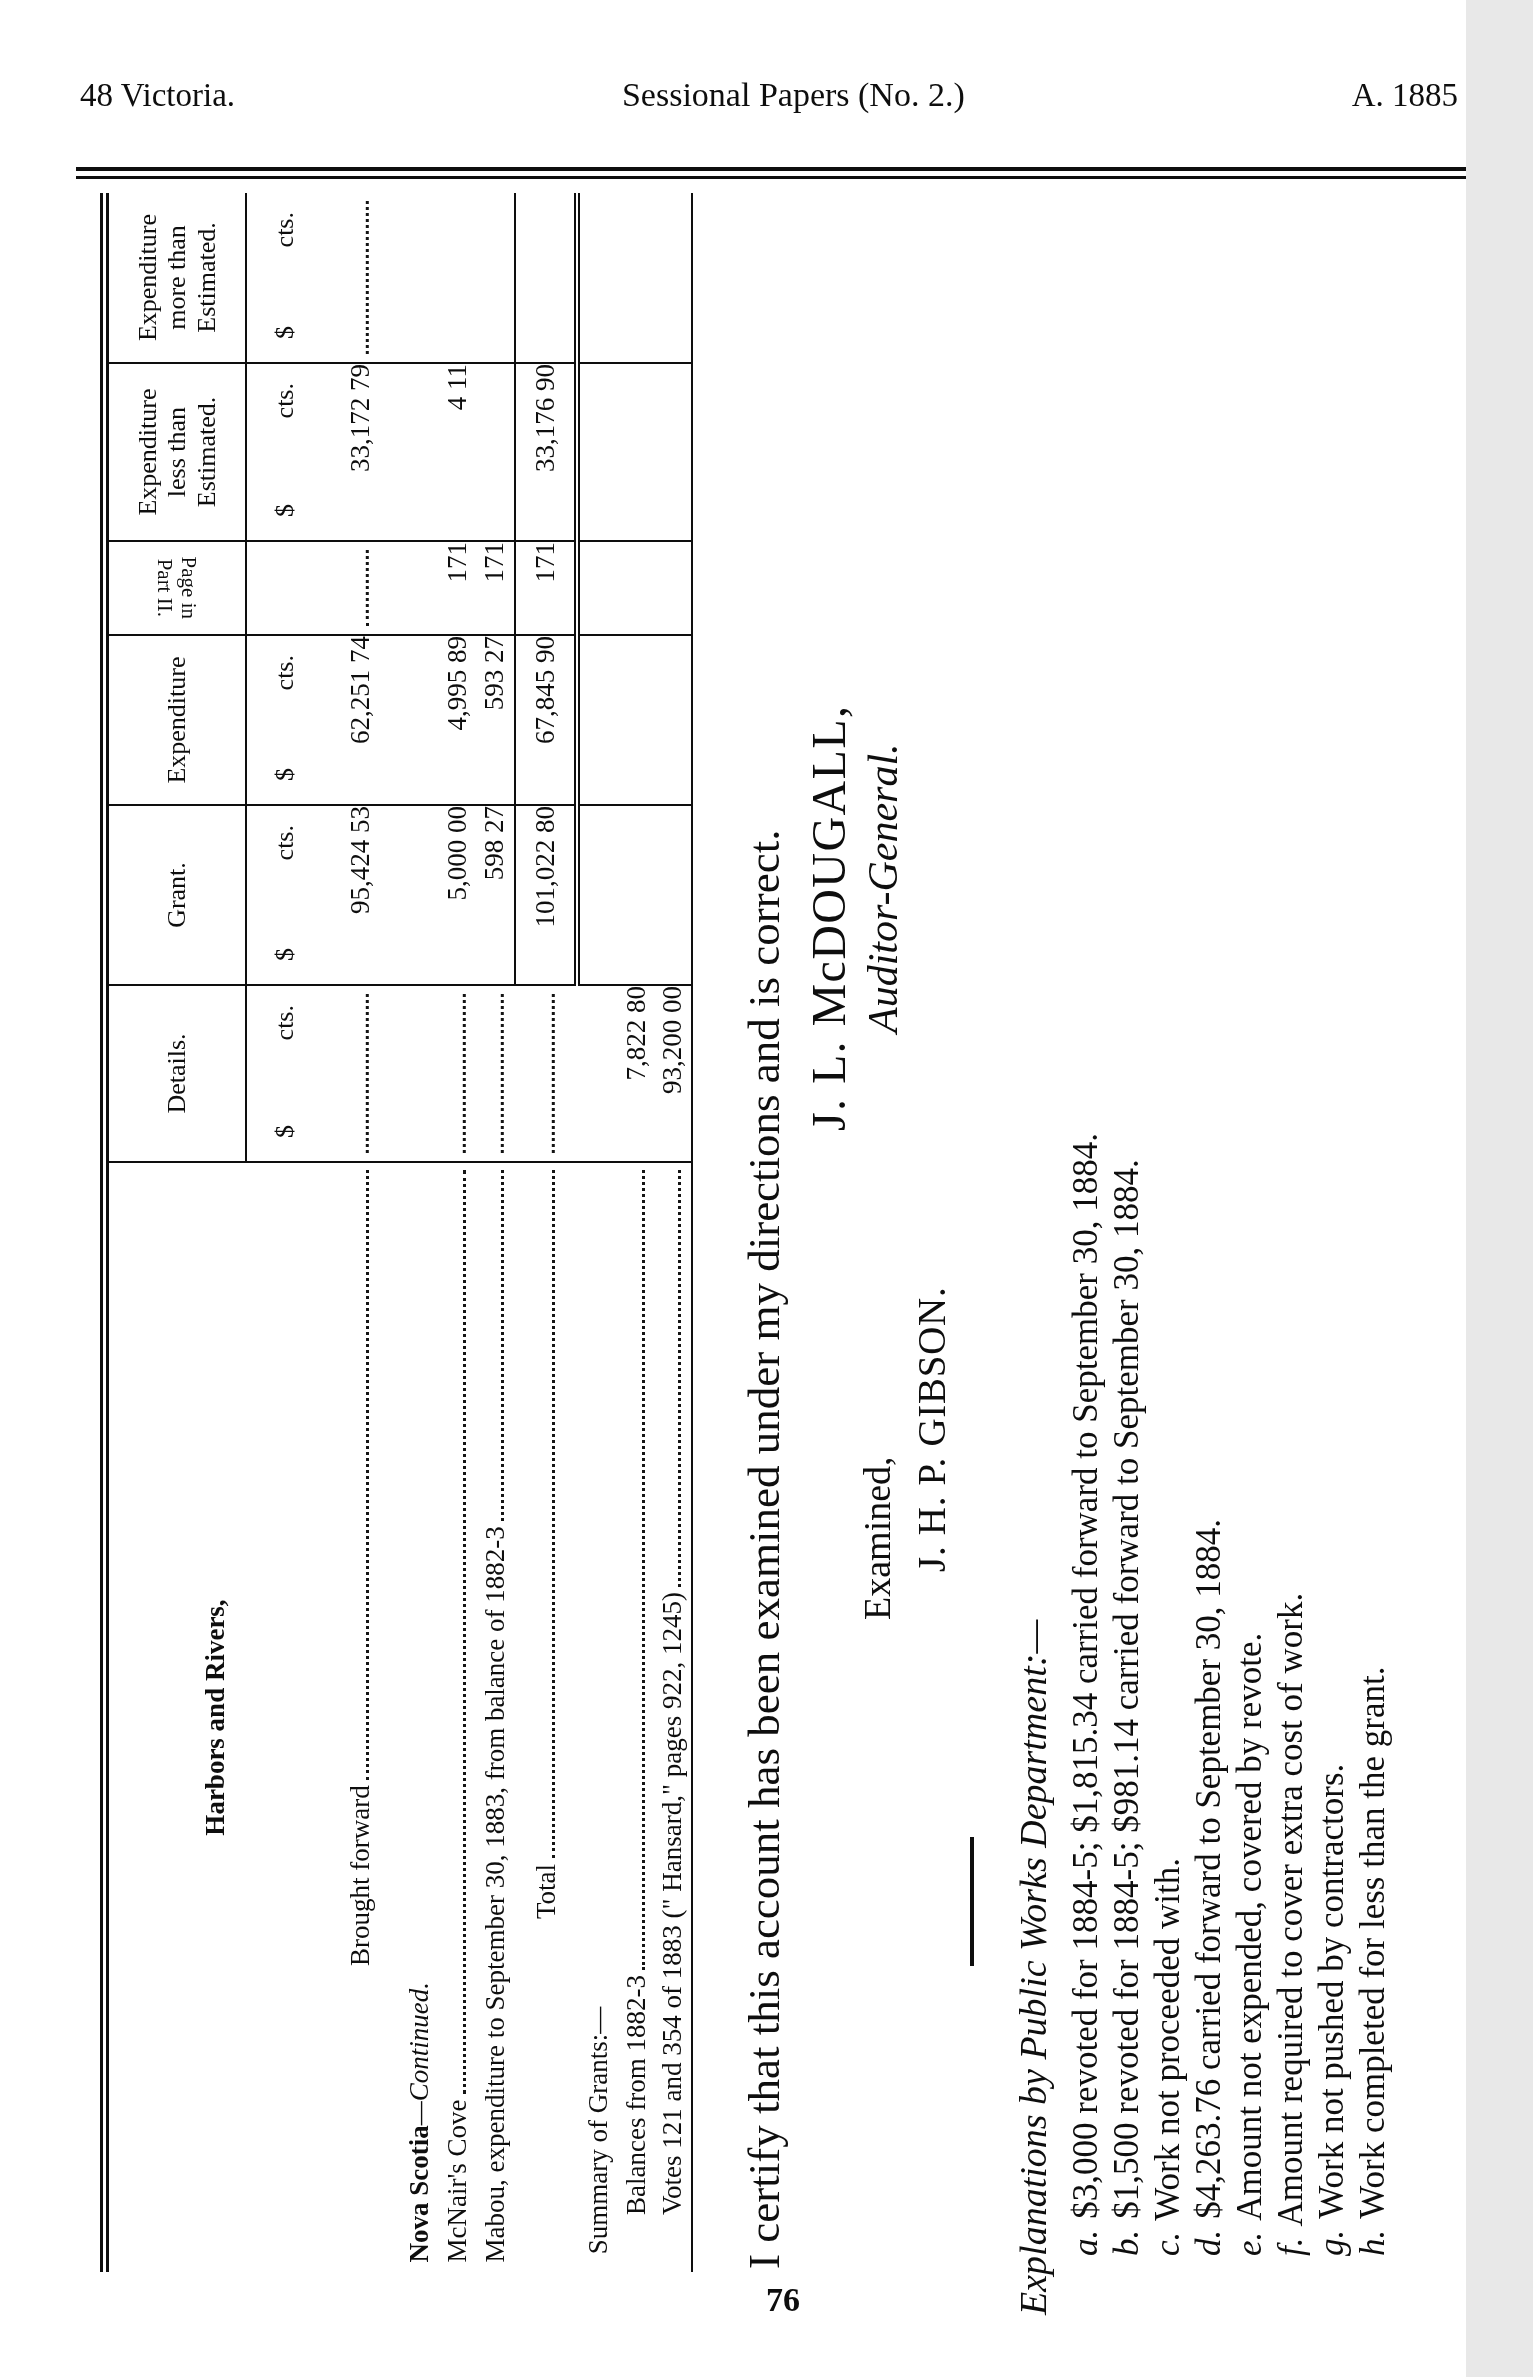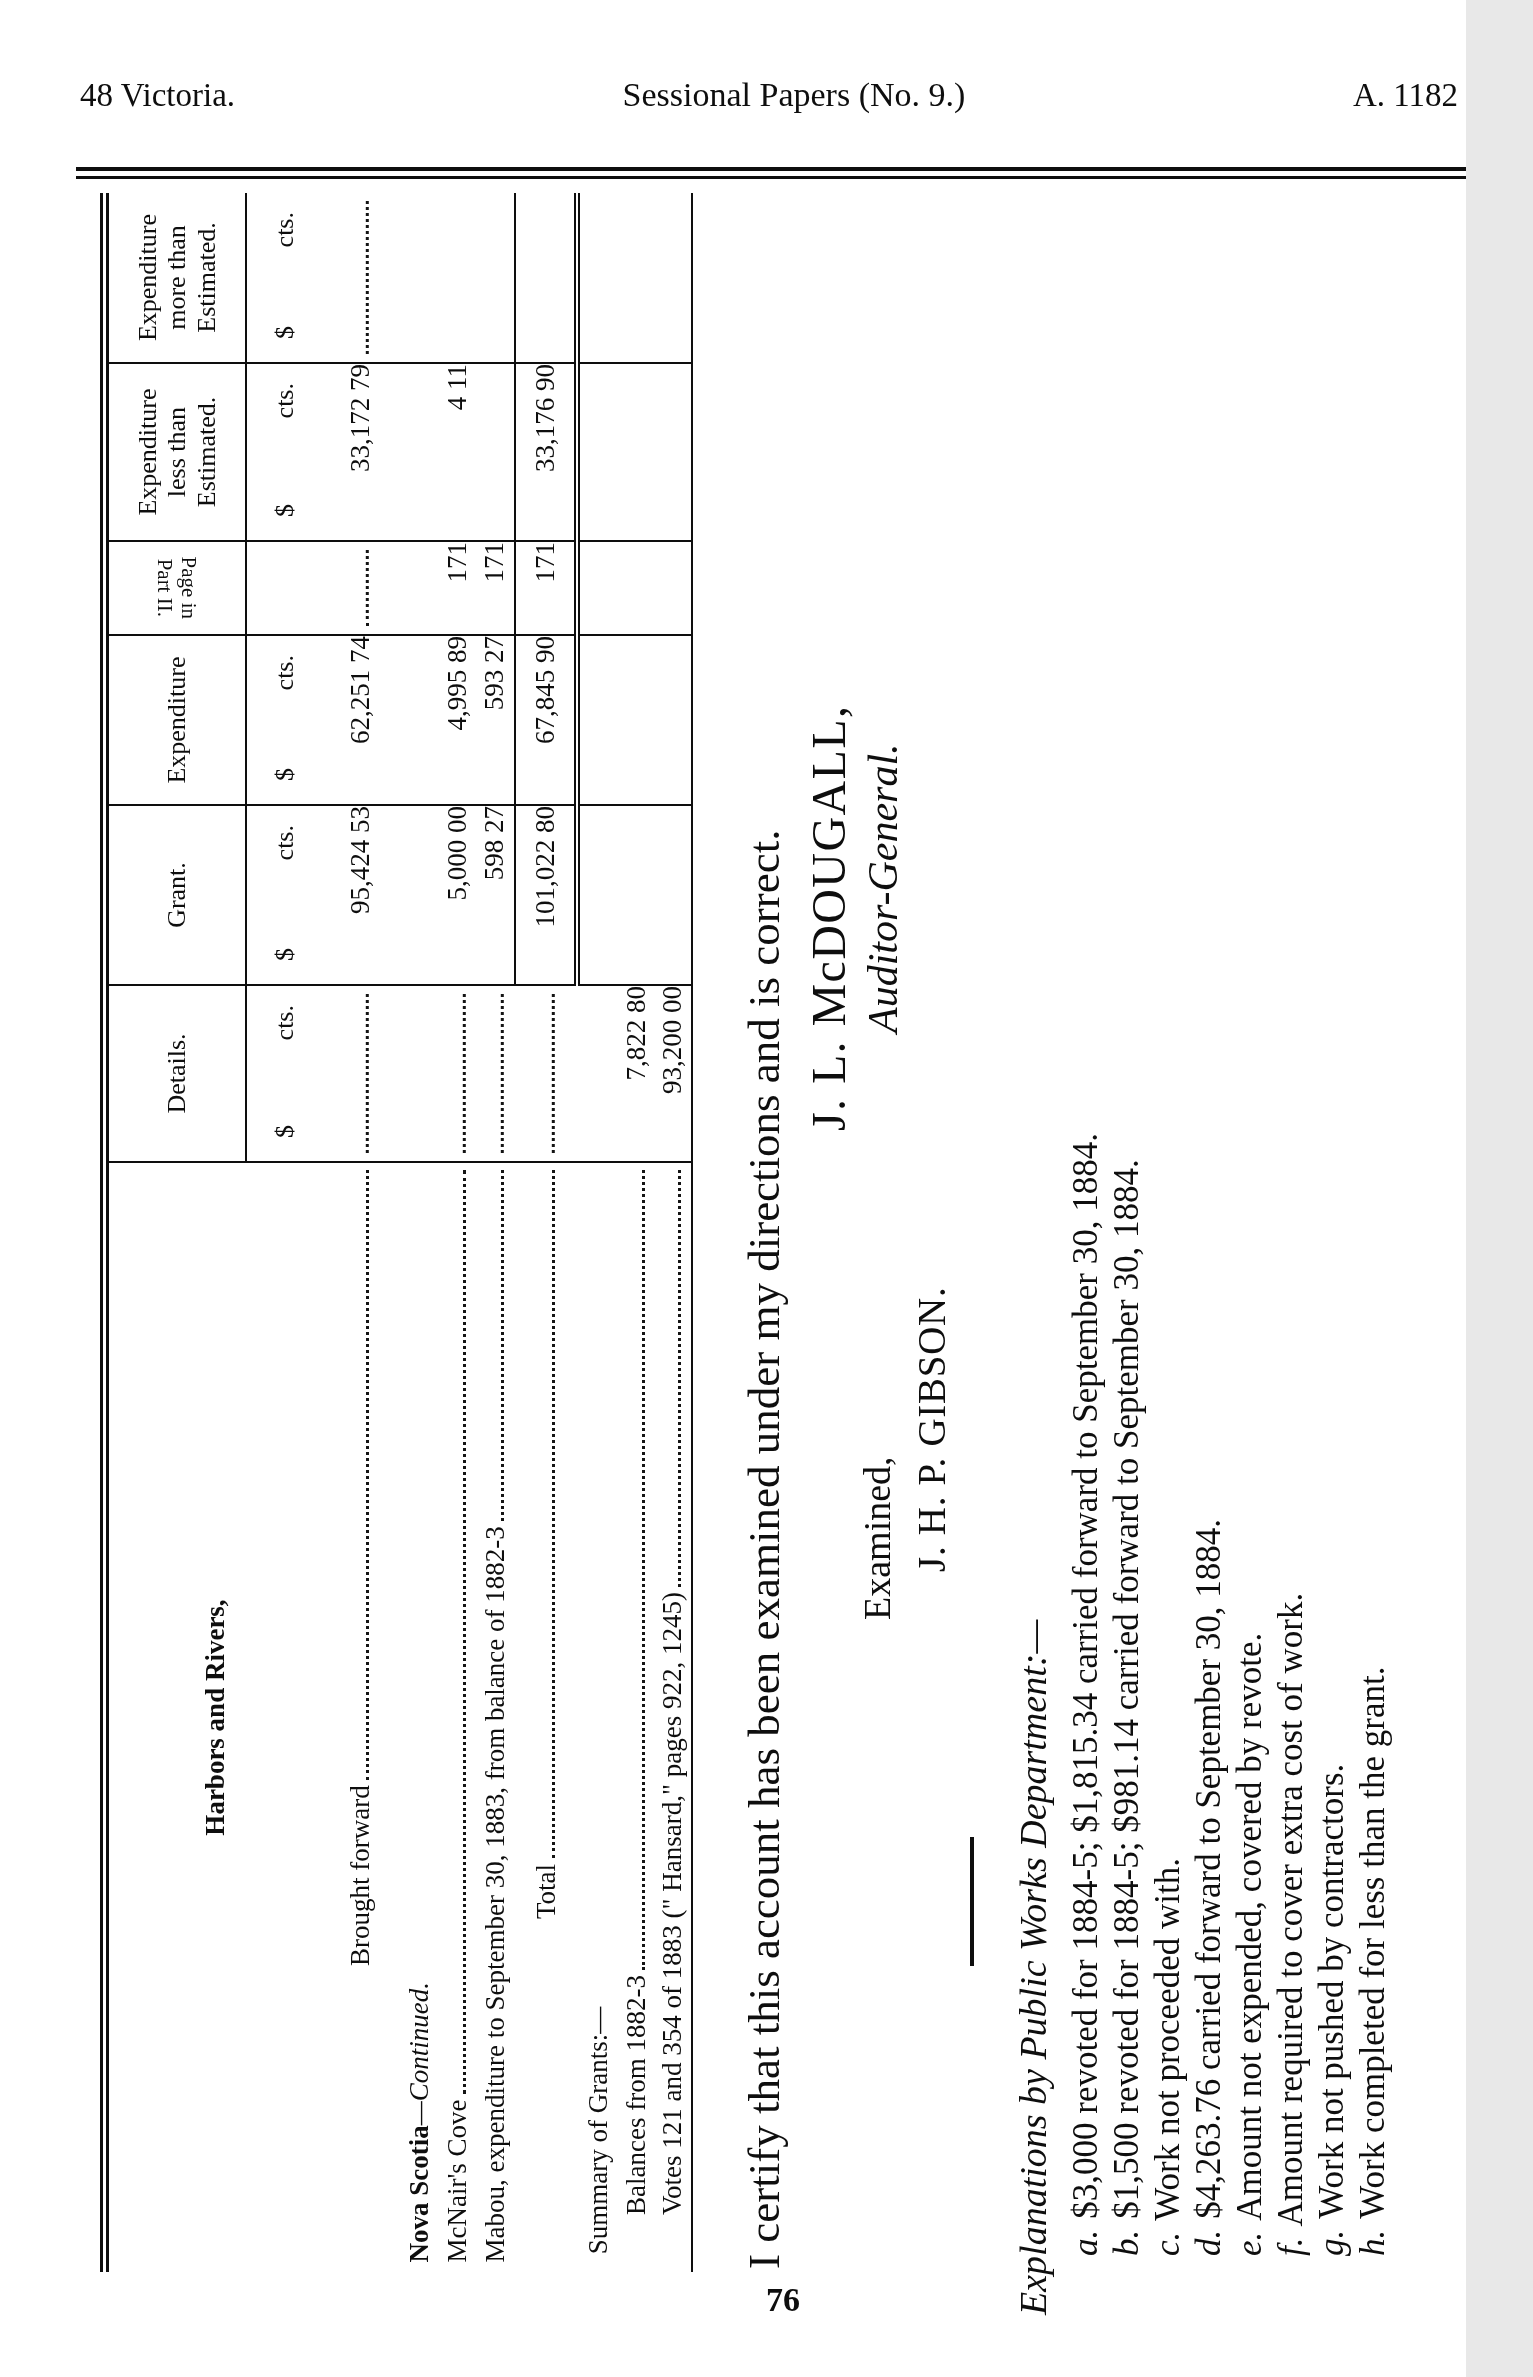--- a/index.html
+++ b/index.html
@@ -86,22 +86,22 @@
   
   .pageno{position:absolute;left:755px;top:2281px;font-size:34px;font-weight:bold;margin-left:11px;}
 </style>
 </head>
 <body>
 
 <div class="page">
 
   <div class="masthead">
     <span>48 Victoria.</span>
-    <span class="mid">Sessional Papers (No. 9.)</span>
-    <span>A. 1182</span>
+    <span class="mid">Sessional Papers (No. 2.)</span>
+    <span>A. 1885</span>
   </div>
   <div class="rule-double"></div>
 
   <div class="rot">
 
     <table class="acct">
       <colgroup>
         <col style="width:1110px">
           <col style="width:177px">
           <col style="width:180px">

